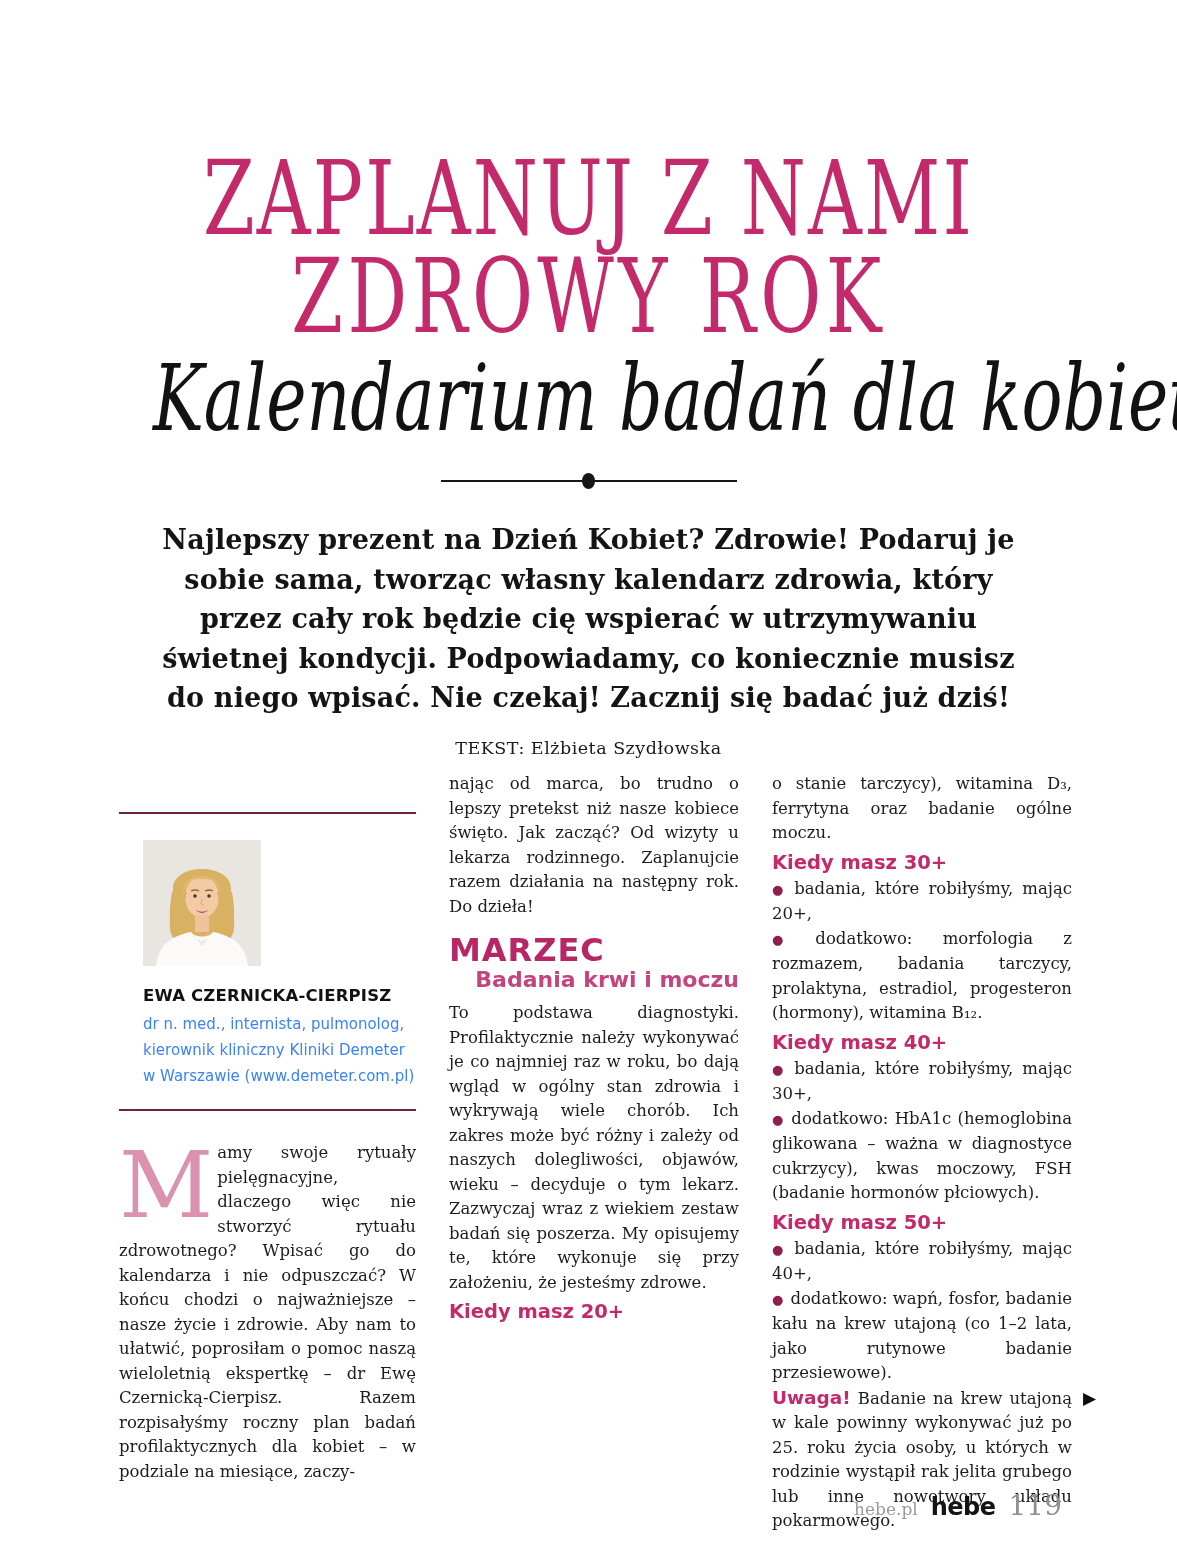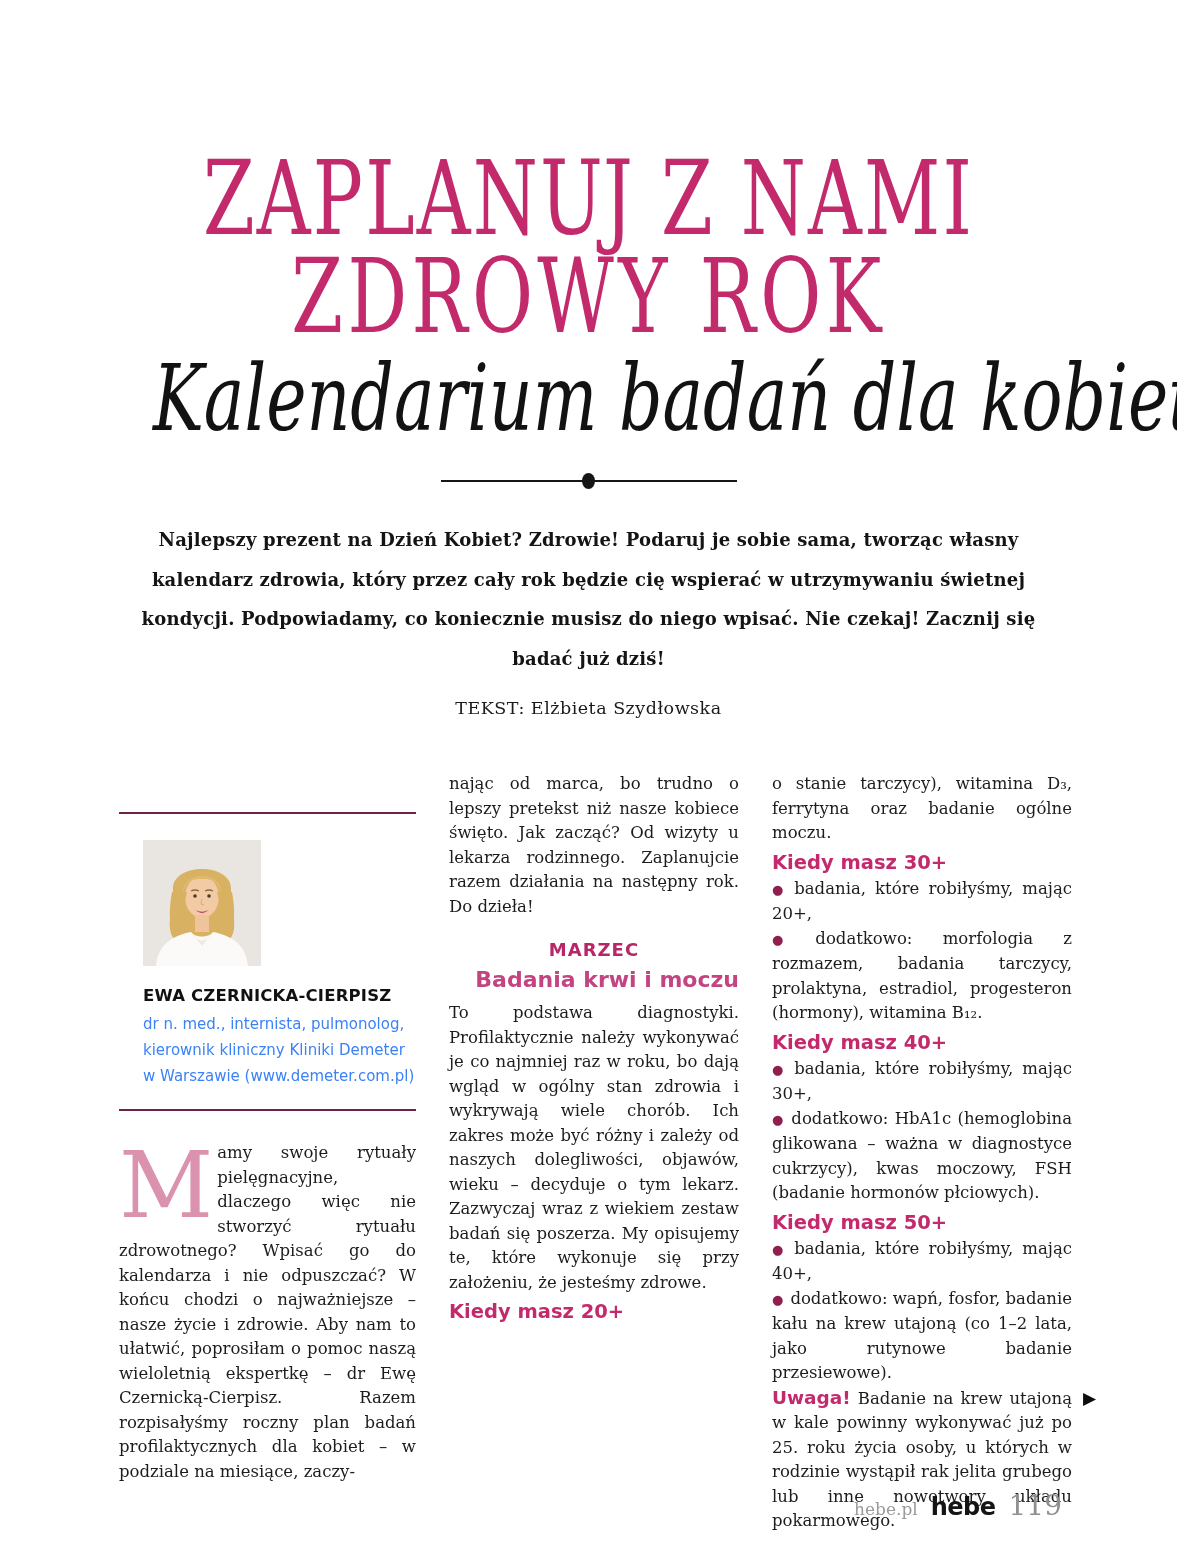--- a/index.html
+++ b/index.html
@@ -28,21 +28,21 @@
     white-space:nowrap;
   }
   .divider { position:relative; width:296px; height:18px; margin:24px auto 0; }
   .divider-line { position:absolute; left:0; right:0; top:8px; height:2px; background:#161616; }
   .divider-dot {
     position:absolute; left:50%; top:1px; width:13px; height:16px;
     margin-left:-6.5px; background:#161616; border-radius:50%;
   }
   .intro {
     width:896px; margin:30px auto 0;
-    font-weight:700; font-size:18px; line-height:39.5px;
+    font-weight:700; font-size:27px; line-height:39.5px;
     color:#141414; text-align:center; letter-spacing:0.2px;
   }
   .byline { margin-top:20px; font-size:17.5px; color:#1a1a1a; letter-spacing:0.5px; }
 
   
   .col { position:absolute; text-align:justify; }
   .col-left  { left:119px; top:812px; width:297px; }
   .col-middle{ left:449px; top:772px; width:290px; }
   .col-right { left:772px; top:772px; width:300px; }
   .body-text { font-size:16.5px; line-height:24.5px; color:#1c1c1c; }
@@ -62,23 +62,23 @@
 
   .dropcap-para { margin-top:30px; }
   .dropcap {
     float:left; font-family:"DejaVu Serif", serif;
     font-size:92px; line-height:74px; padding:8px 8px 0 0;
     color:#DB92AF; letter-spacing:-4px;
   }
 
   
   .month-heading {
-    margin-top:16px; text-align:center;
-    font-family:"DejaVu Sans", sans-serif; font-weight:700;
-    font-size:18px; line-height:30px; color:#B72767; letter-spacing:1px;
+    margin-top:16px; text-align:left;
+    font-family:"DejaVu Sans", sans-serif; font-weight:700;
+    font-size:32px; line-height:30px; color:#B72767; letter-spacing:1px;
   }
   .month-subheading {
     margin:2px 0 8px; text-align:right;
     font-family:"DejaVu Sans", sans-serif; font-weight:700;
     font-size:22px; line-height:26px; color:#C34480;
   }
   .age-heading {
     margin:4px 0 2px; text-align:left;
     font-family:"DejaVu Sans", sans-serif; font-weight:700;
     font-size:19.5px; line-height:25px; color:#C32A6C;

